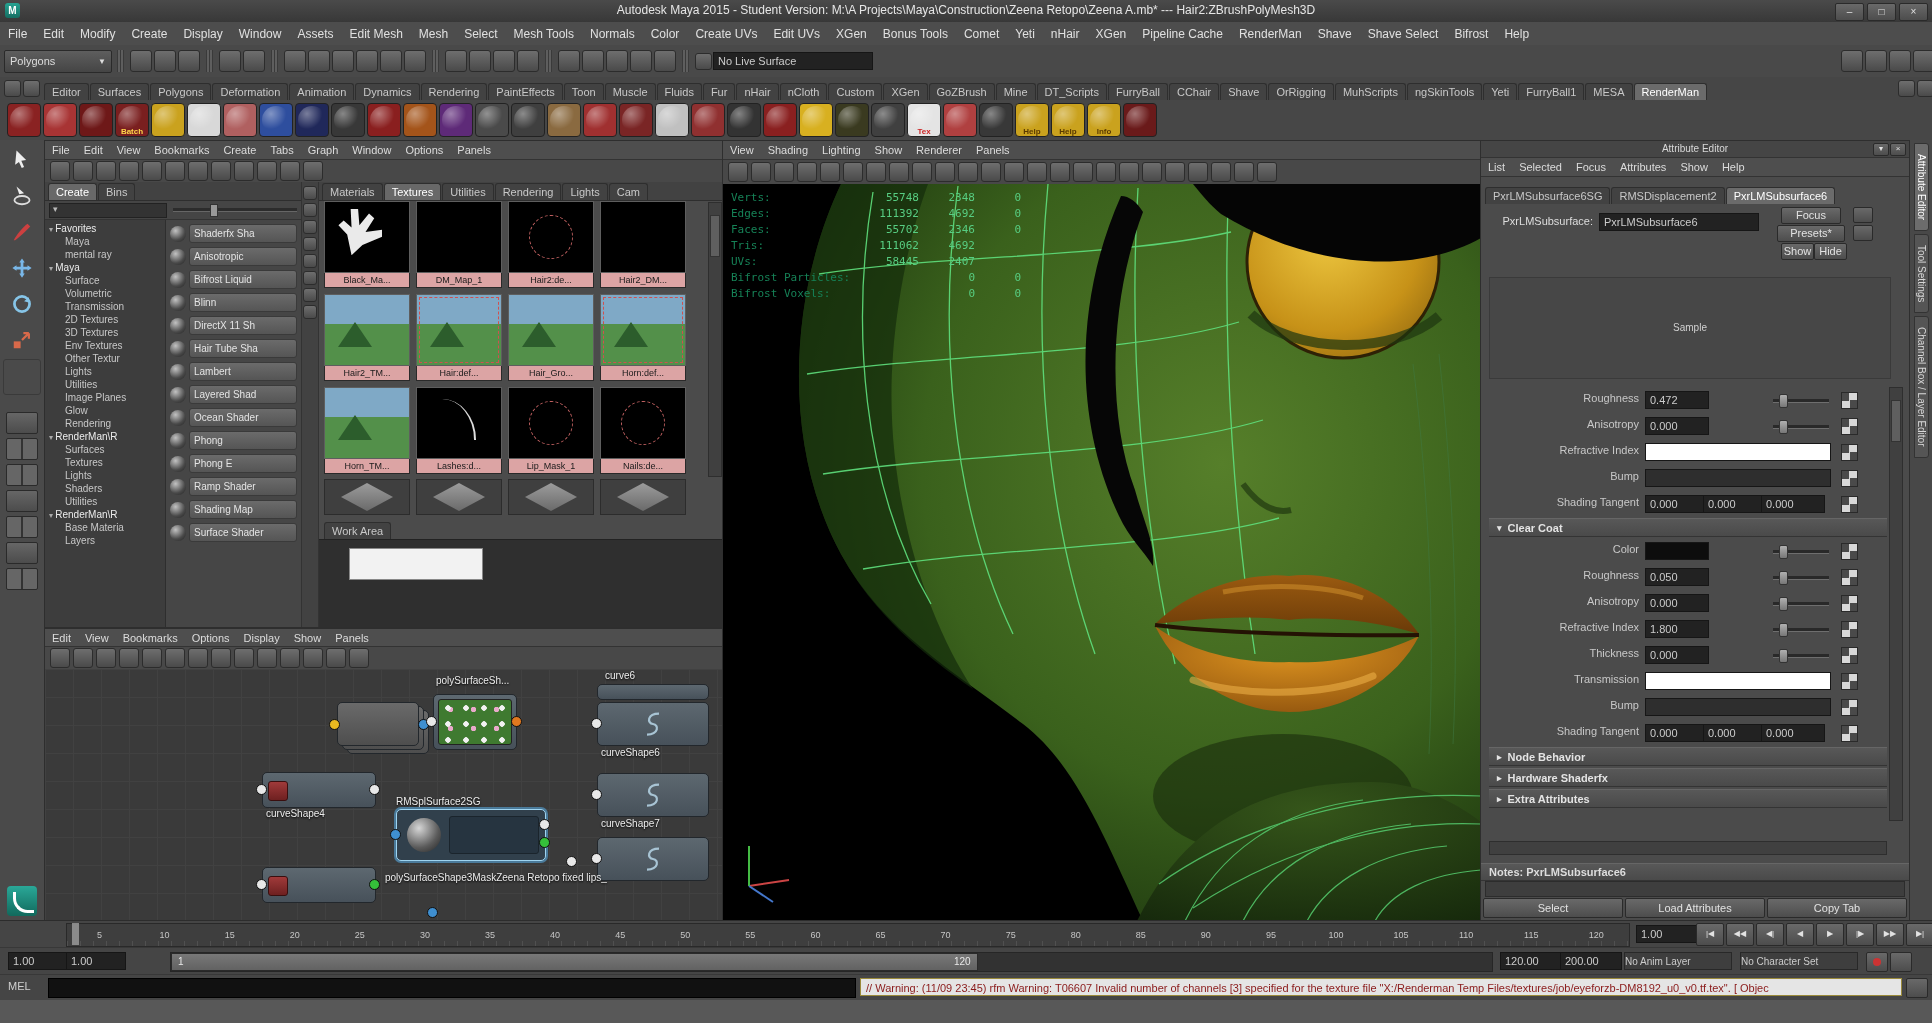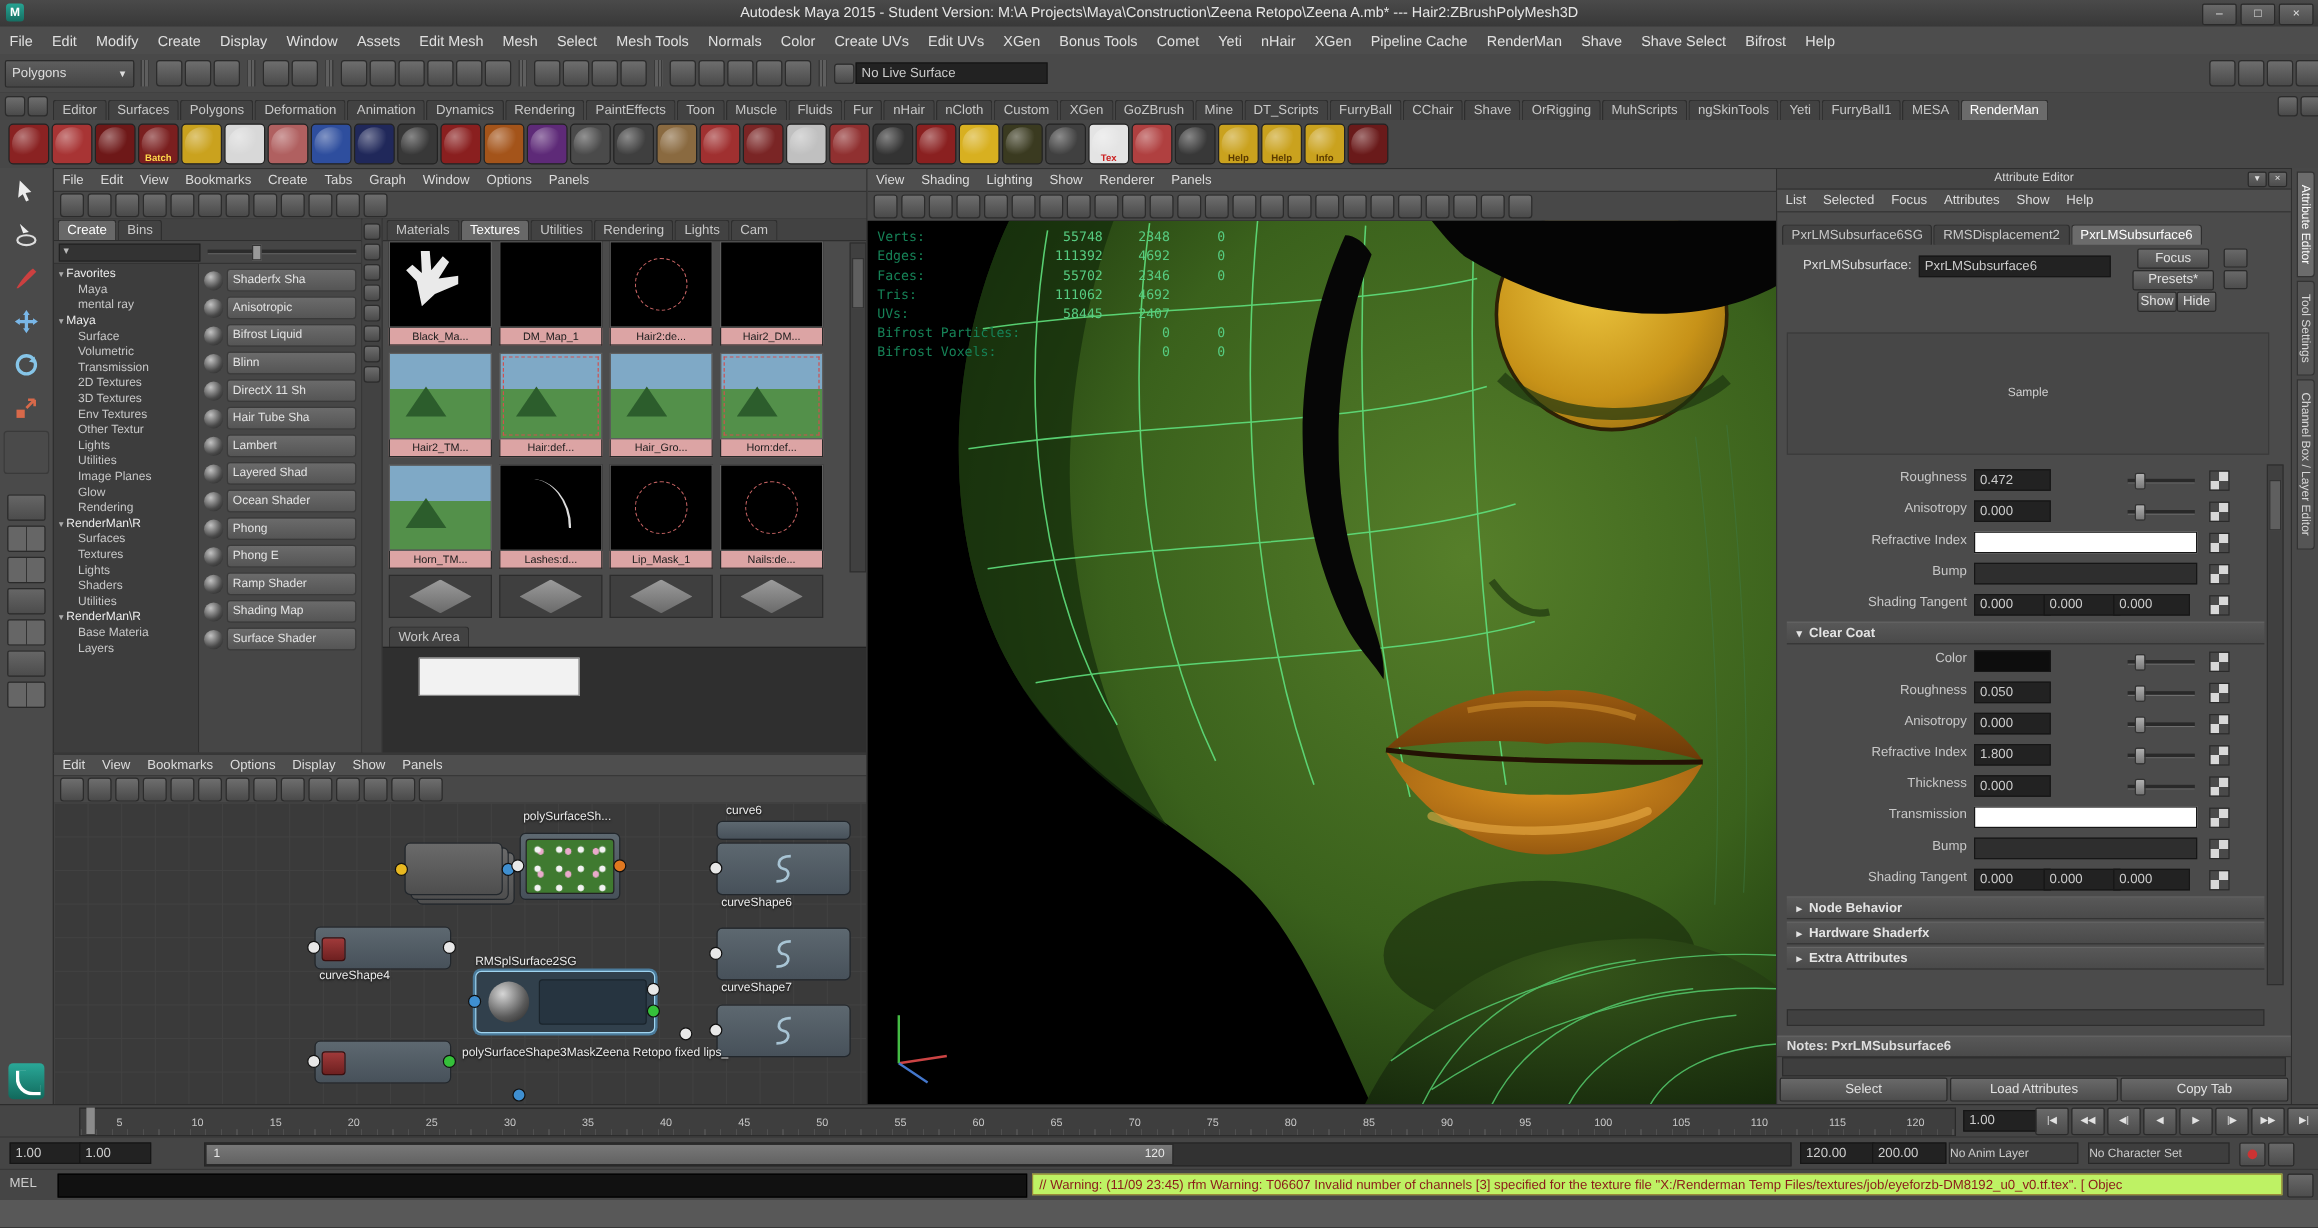--- a/index.html
+++ b/index.html
@@ -167,21 +167,21 @@
   #rangerow{left:0;top:947px;width:1932px;height:27px;background:#454545;border-top:1px solid #383838}
   #rangerow .fld{position:absolute;top:4px}
   #rangebar{position:absolute;left:170px;top:4px;width:1321px;height:18px;background:#323232;border:1px solid #262626}
   #rangebox{position:absolute;left:0;top:0;bottom:0;width:60%;background:linear-gradient(#787878,#626262);border:1px solid #2a2a2a;display:flex;justify-content:space-between;font-size:10px;color:#e8e8e8;padding:0 6px;line-height:16px}
   .ddl{position:absolute;top:4px;background:#3e3e3e;border:1px solid #282828;font-size:10px;height:18px;line-height:18px;color:#ccc;box-sizing:border-box}
   .keybtn{position:absolute;top:4px;width:20px;height:18px}
   .keybtn.red::after{content:"";display:inline-block;width:8px;height:8px;border-radius:50%;background:#c33;margin-top:5px}
   #cmdrow{left:0;top:974px;width:1932px;height:26px;background:#454545;border-top:1px solid #383838}
   #cmdrow .lbl{position:absolute;left:8px;top:5px;font-size:11px;color:#d0d0d0}
   #melfld{position:absolute;left:48px;top:3px;width:806px;height:18px;background:#111;border:1px solid #000}
-  #warnfld{position:absolute;left:860px;top:3px;width:1042px;height:18px;background:#bef264;border:1px solid #9a8a3a;color:#8a1a1a;font-size:11px;line-height:18px;padding:0 5px;white-space:nowrap;overflow:hidden;box-sizing:border-box}
+  #warnfld{position:absolute;left:860px;top:3px;width:1042px;height:18px;background:#e5e5e5;border:1px solid #9a8a3a;color:#8a1a1a;font-size:11px;line-height:18px;padding:0 5px;white-space:nowrap;overflow:hidden;box-sizing:border-box}
   #bottomstrip{left:0;top:1000px;width:1932px;height:23px;background:#585858}
 </style>
 </head>
 <body>
 
 <div id="app">
 
   <div id="titlebar" class="abs">
     <div id="mayalogo">M</div>
     <div class="t">Autodesk Maya 2015 - Student Version: M:\A Projects\Maya\Construction\Zeena Retopo\Zeena A.mb*   ---   Hair2:ZBrushPolyMesh3D</div>

